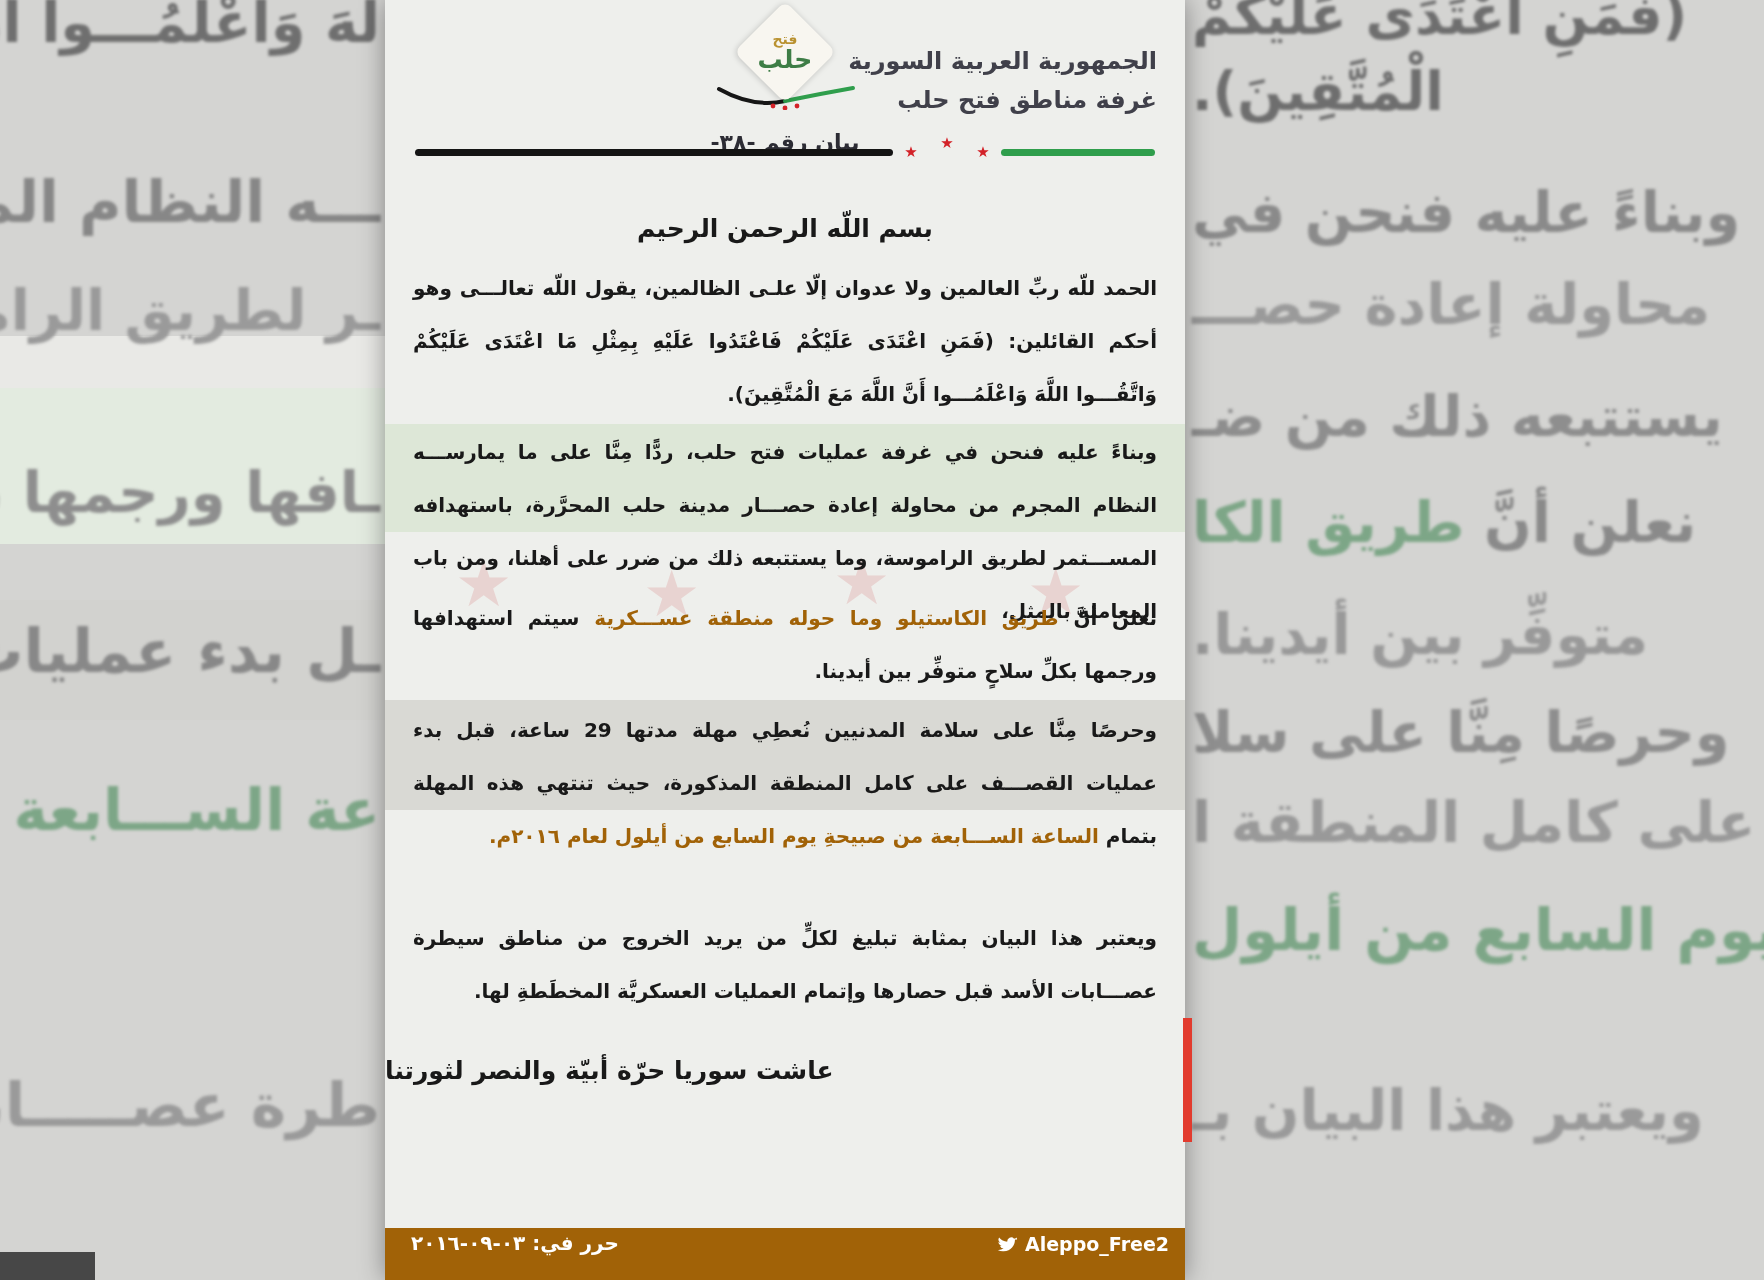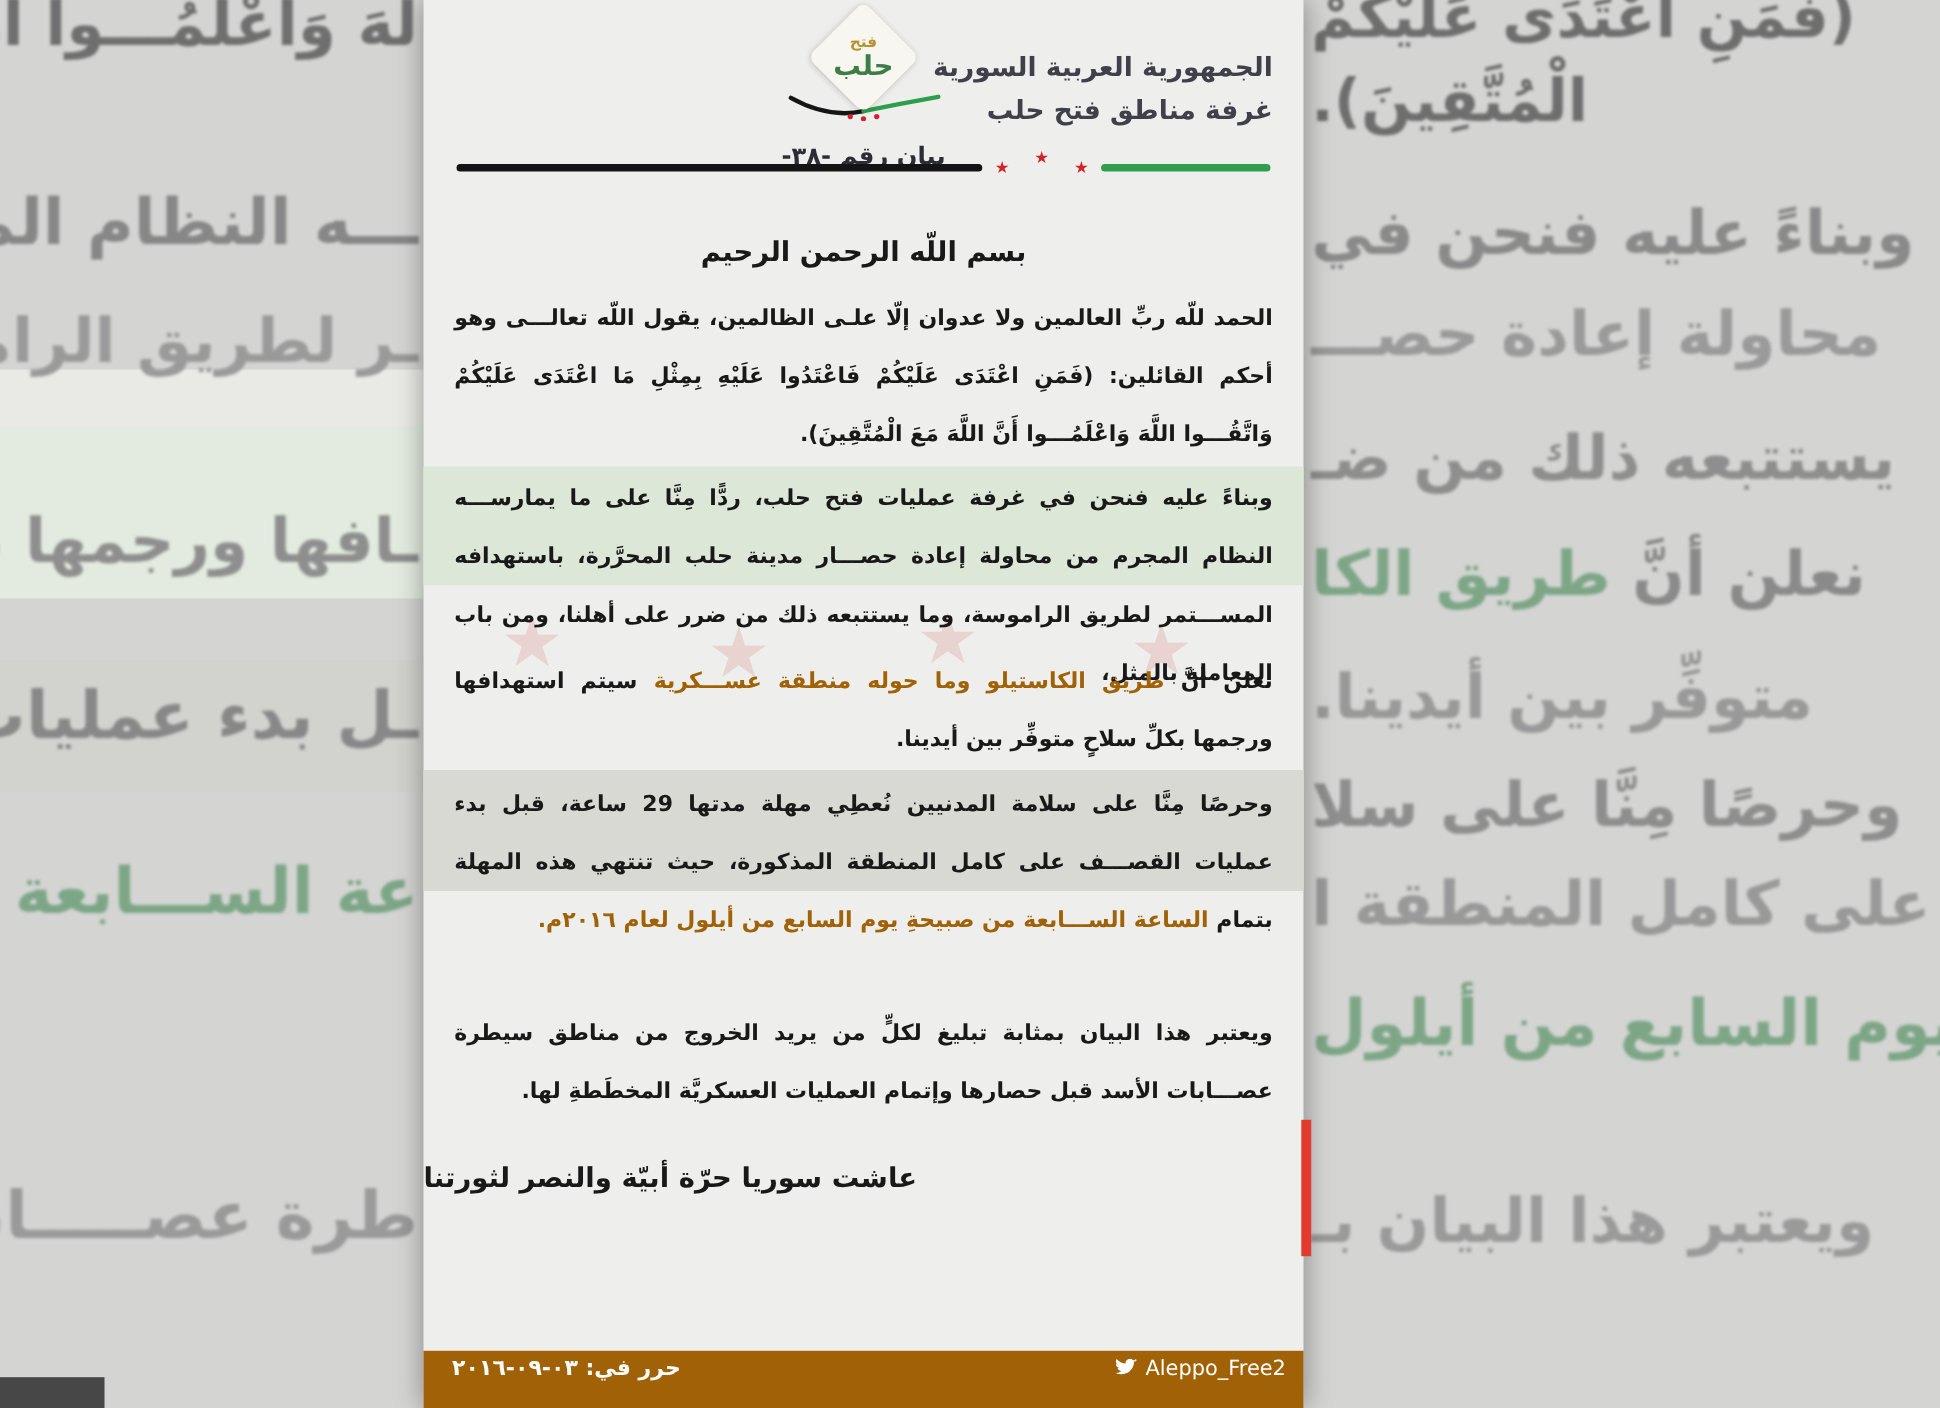--- a/index.html
+++ b/index.html
@@ -47,21 +47,21 @@
   .para{position:absolute;left:28px;right:28px;direction:rtl;text-align:justify;
         font-size:20px;line-height:53px;color:#191919;}
   .para span.green{color:#a16207;}
   .p0{top:262px}.p1{top:426px}.p2{top:592px}.p3{top:704px}.p4{top:912px}
   .closing{position:absolute;top:1056px;width:100%;text-align:left;font-size:25px;
            color:#191919;direction:rtl;}
   
   .footer{position:absolute;left:0;bottom:0;width:100%;height:52px;background:#a16207;}
   .footer-date{position:absolute;left:26px;top:3px;font-size:20px;color:#ffffff;direction:rtl;}
   .footer-tw{position:absolute;right:16px;top:5px;color:#ffffff;font-size:19px;
-             display:flex;align-items:center;gap:7px;font-weight:normal;}
+             display:flex;align-items:flex-end;gap:7px;font-weight:bold;}
   .red-stripe{position:absolute;left:1183px;top:1018px;width:9px;height:124px;
               background:#e23b2e;z-index:5;}
 </style>
 </head>
 <body>
 
 <div class="stage">
 
   <div class="bg-layer">
     <div class="bg-band-light"></div>

